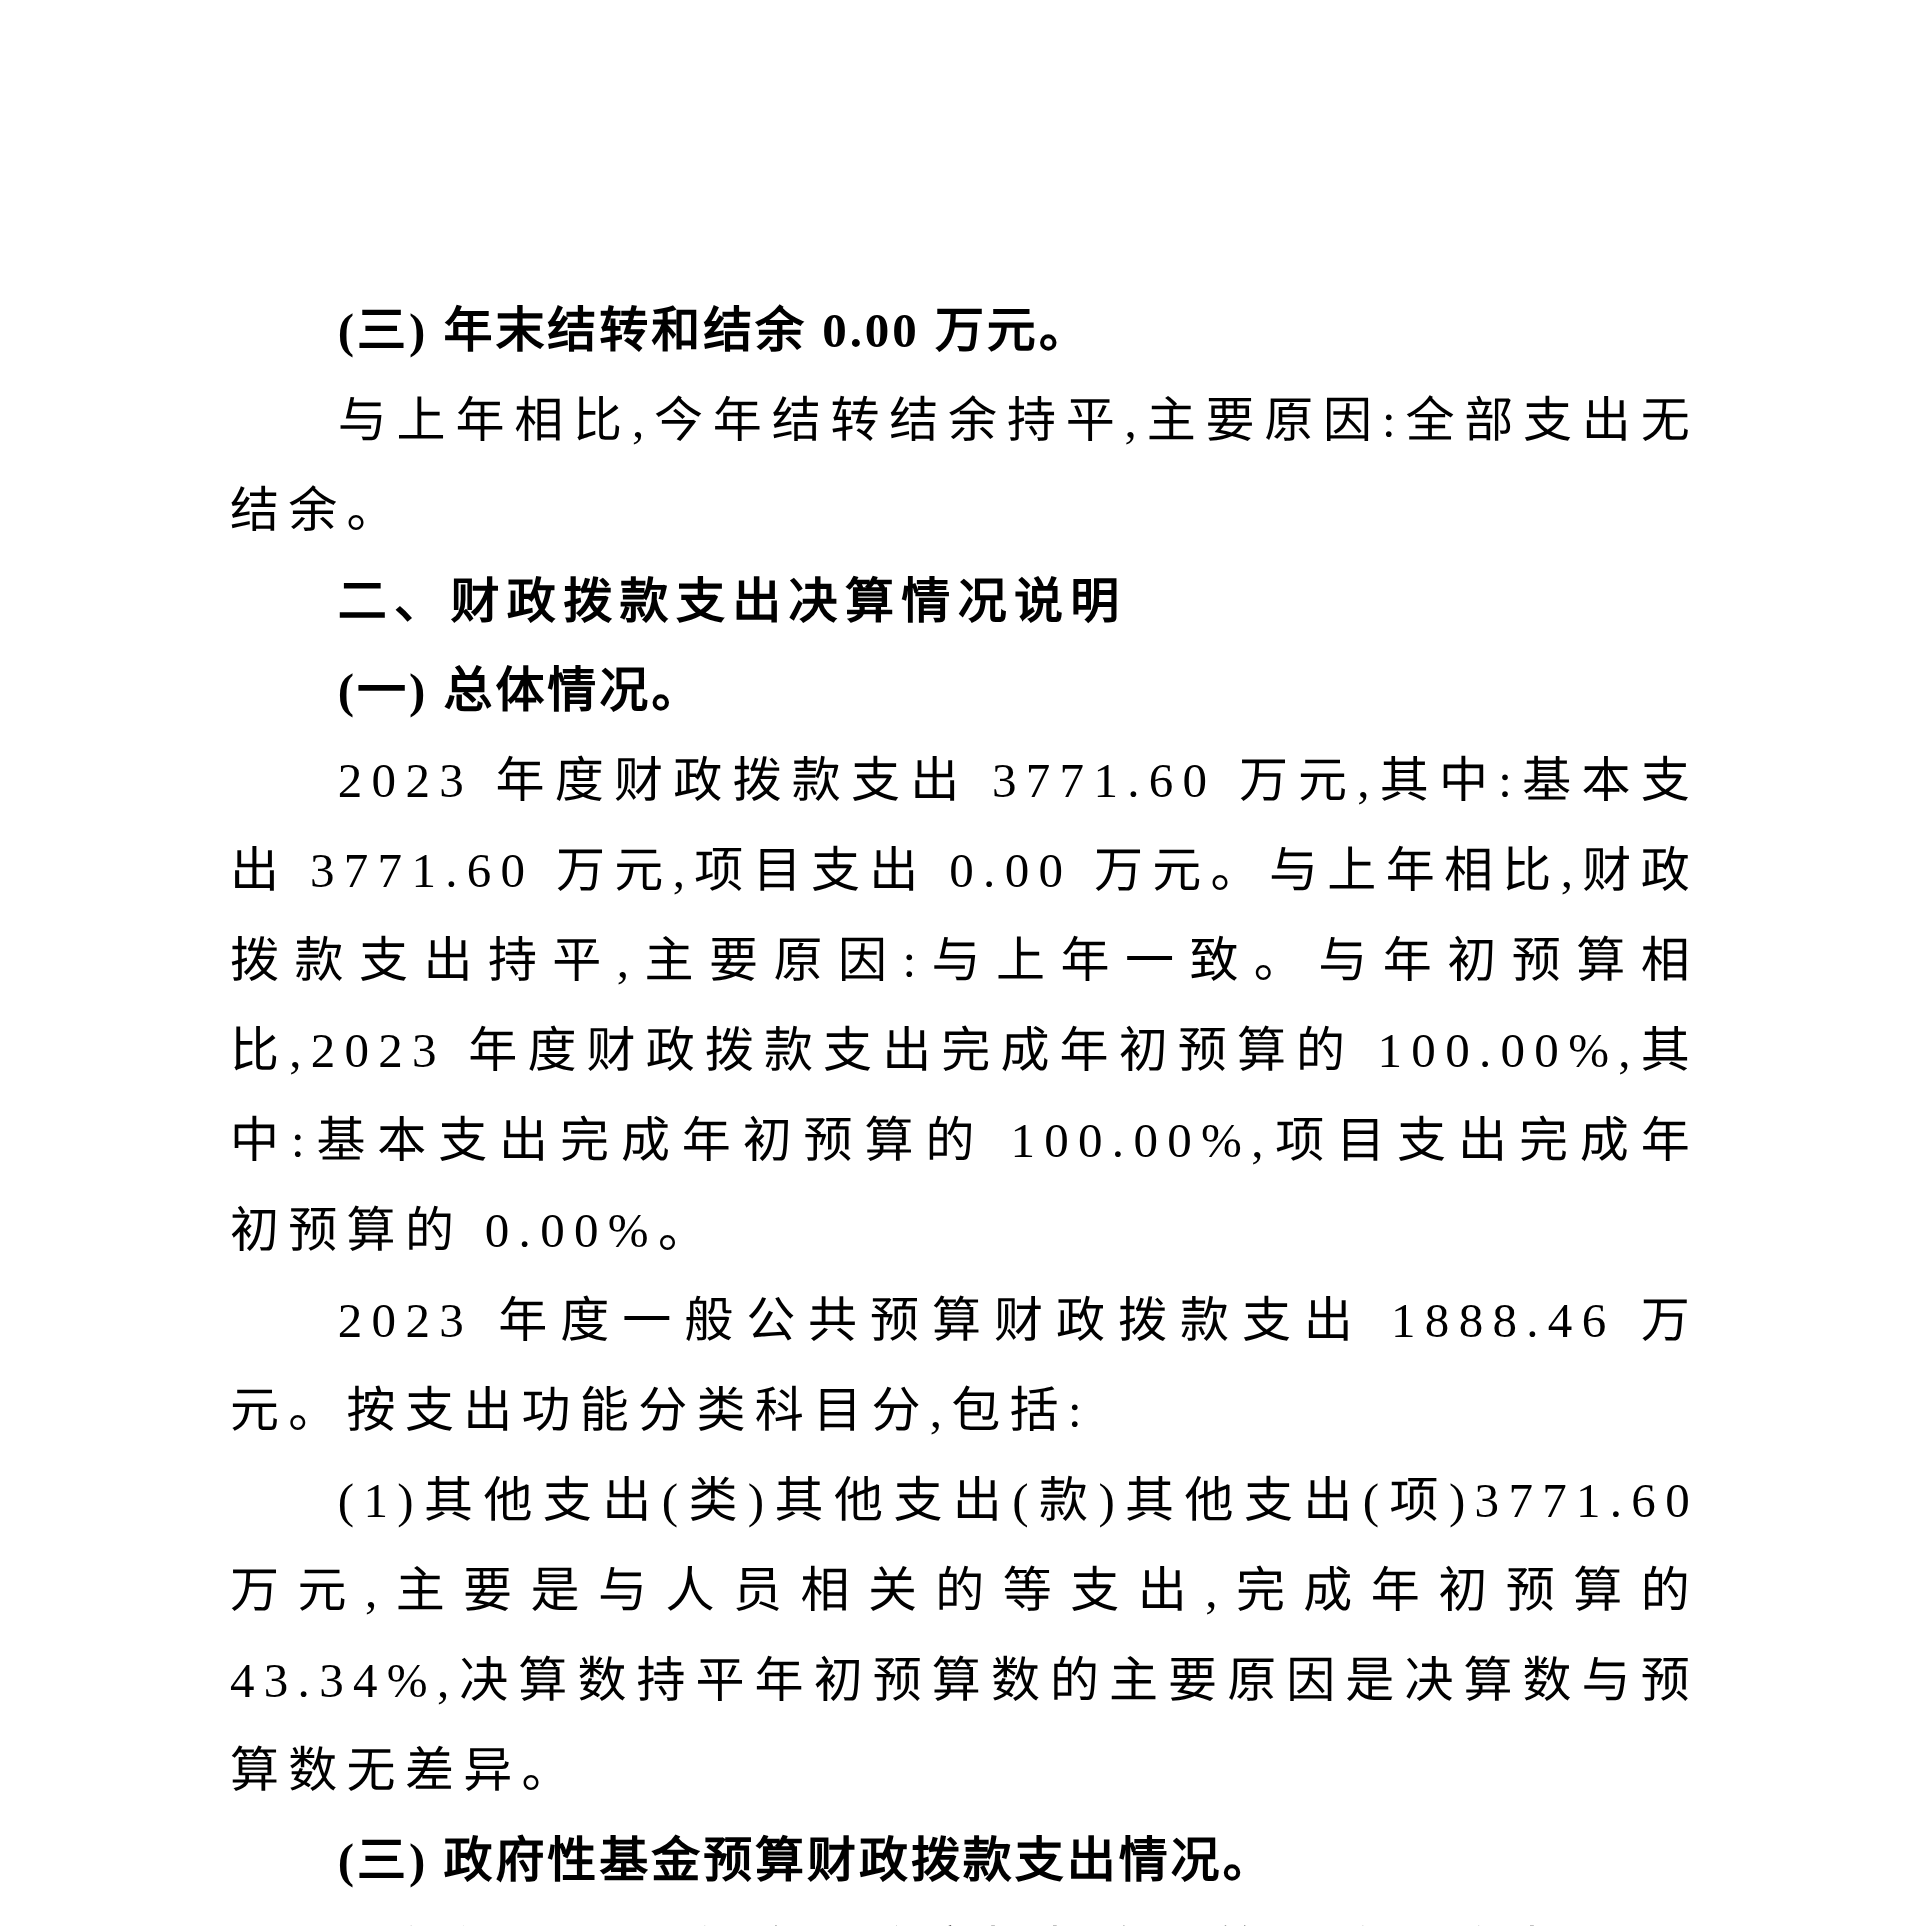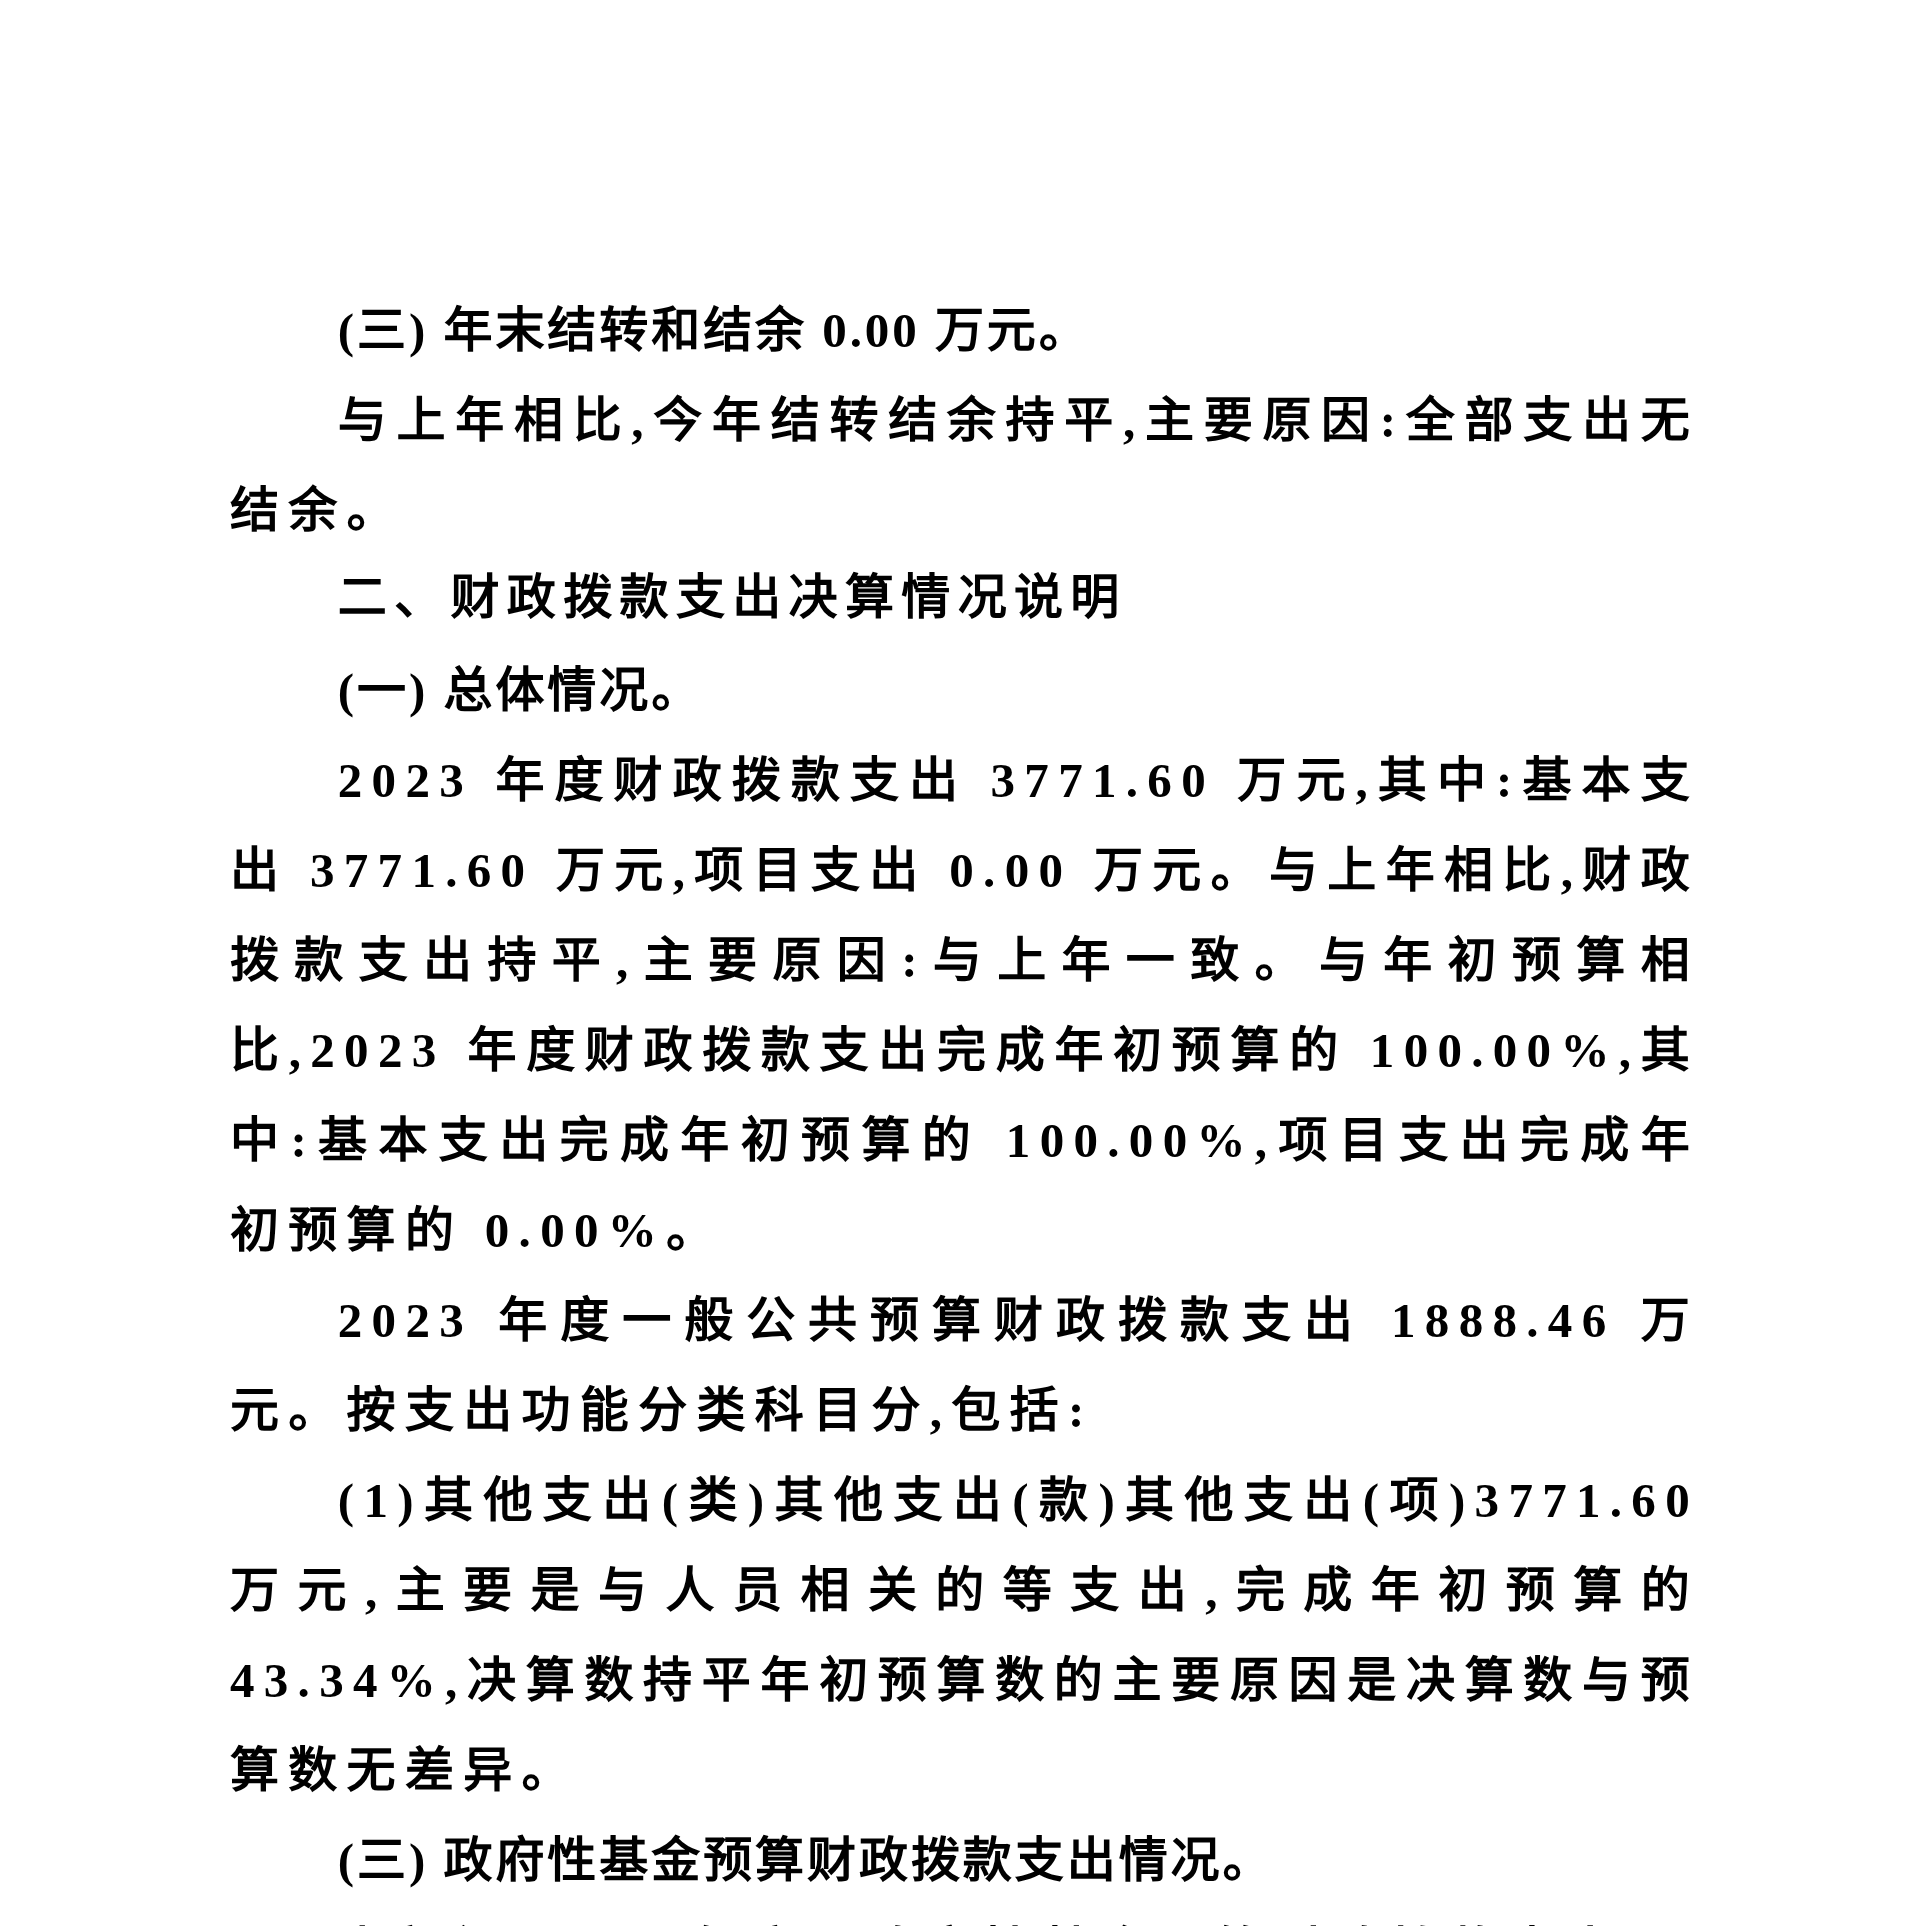--- a/index.html
+++ b/index.html
@@ -24,25 +24,25 @@
   }
   .content p {
     margin: 0;
     font-size: 49px;
     line-height: 90px;
     text-align: justify;
     text-indent: 2.2em;
     color: #000000;
   }
   p.para {
-    font-weight: 700;
+    font-weight: 400;
     letter-spacing: 0.19em;
   }
   p.head1 {
-    font-family: Liberation Mono, monospace;
+    font-family: Liberation Sans, sans-serif;
     font-weight: 900;
     letter-spacing: 0.15em;
   }
   p.head2 {
     font-weight: 700;
     letter-spacing: 0.06em;
   }
 </style>
 </head>
 <body>

